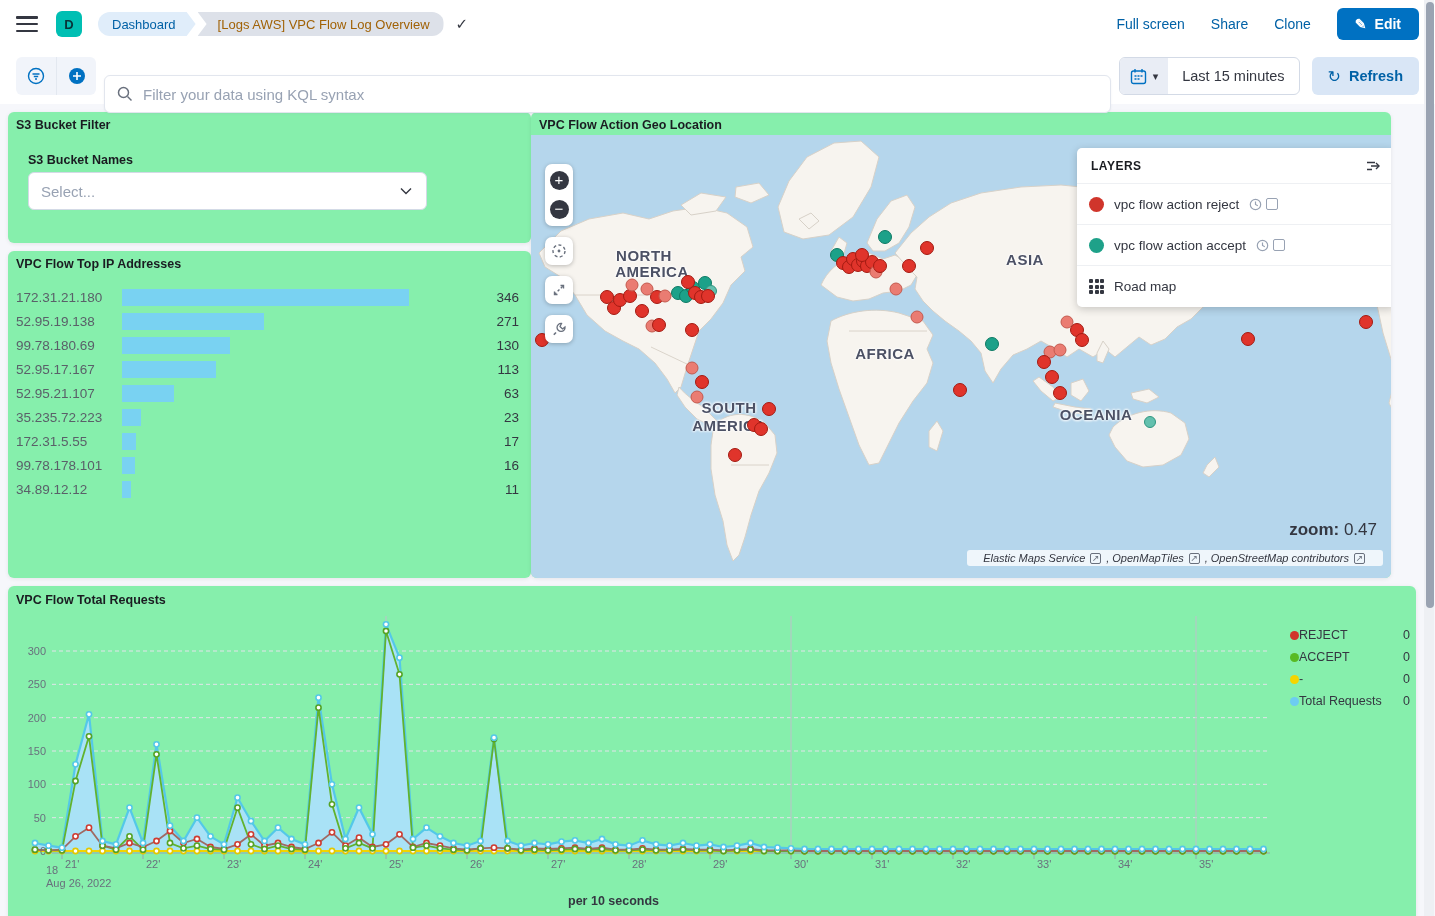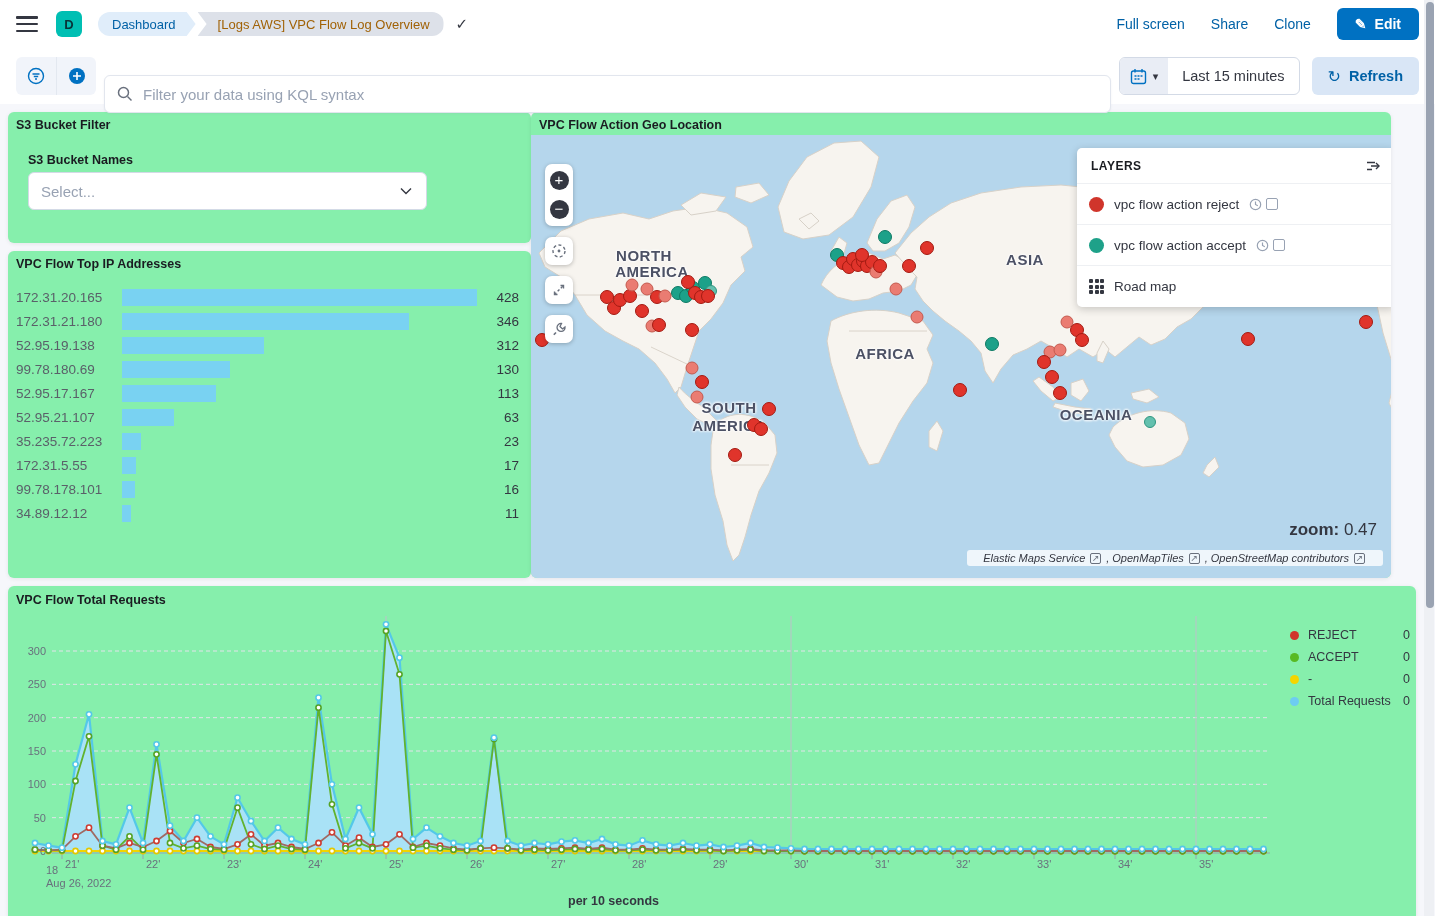--- a/index.html
+++ b/index.html
@@ -85,21 +85,21 @@
   .map-zoomlevel { position:absolute; right:14px; bottom:38px; font-size:17px; color:#343741; z-index:5;text-align:center; }
   .map-zoomlevel b { font-weight:700; }
   .map-attrib { position:absolute; right:8px; bottom:12px; font-size:11px; color:#343741; background:rgba(255,255,255,.78); padding:2px 16px; border-radius:3px; z-index:5; display:flex; align-items:center; gap:3px;font-style:italic; }
   .extlink { display:inline-block; font-size:9px; border:1px solid #69707d; border-radius:2px; width:11px; height:11px; line-height:9px; text-align:center; color:#69707d; margin:0 2px; }
 
   
   .p-chart { left:8px; top:482px; width:1408px; height:430px; }
   .p-chart .panel-title { position:absolute; left:8px; top:7px; }
   .chart-svg { position:absolute; left:0; top:0; }
   .chart-legend { position:absolute; left:1282px; top:38px; width:120px; }
-  .leg-row { display:flex; align-items:center; height:22px; gap:9px; cursor:pointer; }
+  .leg-row { display:flex; align-items:center; height:22px; gap:0; cursor:pointer; }
   .leg-dot { width:9px; height:9px; border-radius:50%; flex:none; }
   .leg-label { font-size:12.5px; color:#343741; flex:1; white-space:nowrap; }
   .leg-val { font-size:12.5px; color:#343741; text-align:right; }
   .chart-datesub { position:absolute; left:38px; top:278px; font-size:11px; color:#69707d; line-height:13px; }
   .chart-xlabel { position:absolute; left:560px; top:308px; font-size:12.5px; font-weight:700; color:#343741; }
 
   
   .scrollbar-track { position:absolute; right:1px; top:0; bottom:0; width:10px; background:#eef0f4; z-index:40; }
   .scrollbar-thumb { position:absolute; right:1px; top:2px; width:8px; height:606px; background:#9aa3b2; border-radius:4px; z-index:41; cursor:pointer; }
 </style>
@@ -186,39 +186,32 @@
       <svg width="16" height="16" viewBox="0 0 16 16">
         <polyline points="3,5.5 8,10.5 13,5.5" fill="none" stroke="#343741" stroke-width="1.4"></polyline>
       </svg>
     </div>
   </section>
 
   <section class="panel p-ip">
     <div class="panel-title">VPC Flow Top IP Addresses</div>
     <div class="ip-rows">
         <div class="ip-row">
-          <span class="ip-label">172.31.20.165</span>
-          <span class="ip-bartrack">
-            <span class="ip-barfill" style="width: 355px; background: rgb(121, 210, 242);"></span>
-          </span>
-          <span class="ip-value">428</span>
-        </div>
-        <div class="ip-row">
           <span class="ip-label">172.31.21.180</span>
           <span class="ip-bartrack">
             <span class="ip-barfill" style="width: 286.986px; background: rgb(121, 210, 242);"></span>
           </span>
           <span class="ip-value">346</span>
         </div>
         <div class="ip-row">
           <span class="ip-label">52.95.19.138</span>
           <span class="ip-bartrack">
             <span class="ip-barfill" style="width: 141.834px; background: rgb(121, 210, 242);"></span>
           </span>
-          <span class="ip-value">312</span>
+          <span class="ip-value">271</span>
         </div>
         <div class="ip-row">
           <span class="ip-label">99.78.180.69</span>
           <span class="ip-bartrack">
             <span class="ip-barfill" style="width: 107.827px; background: rgb(121, 210, 242);"></span>
           </span>
           <span class="ip-value">130</span>
         </div>
         <div class="ip-row">
           <span class="ip-label">52.95.17.167</span>

